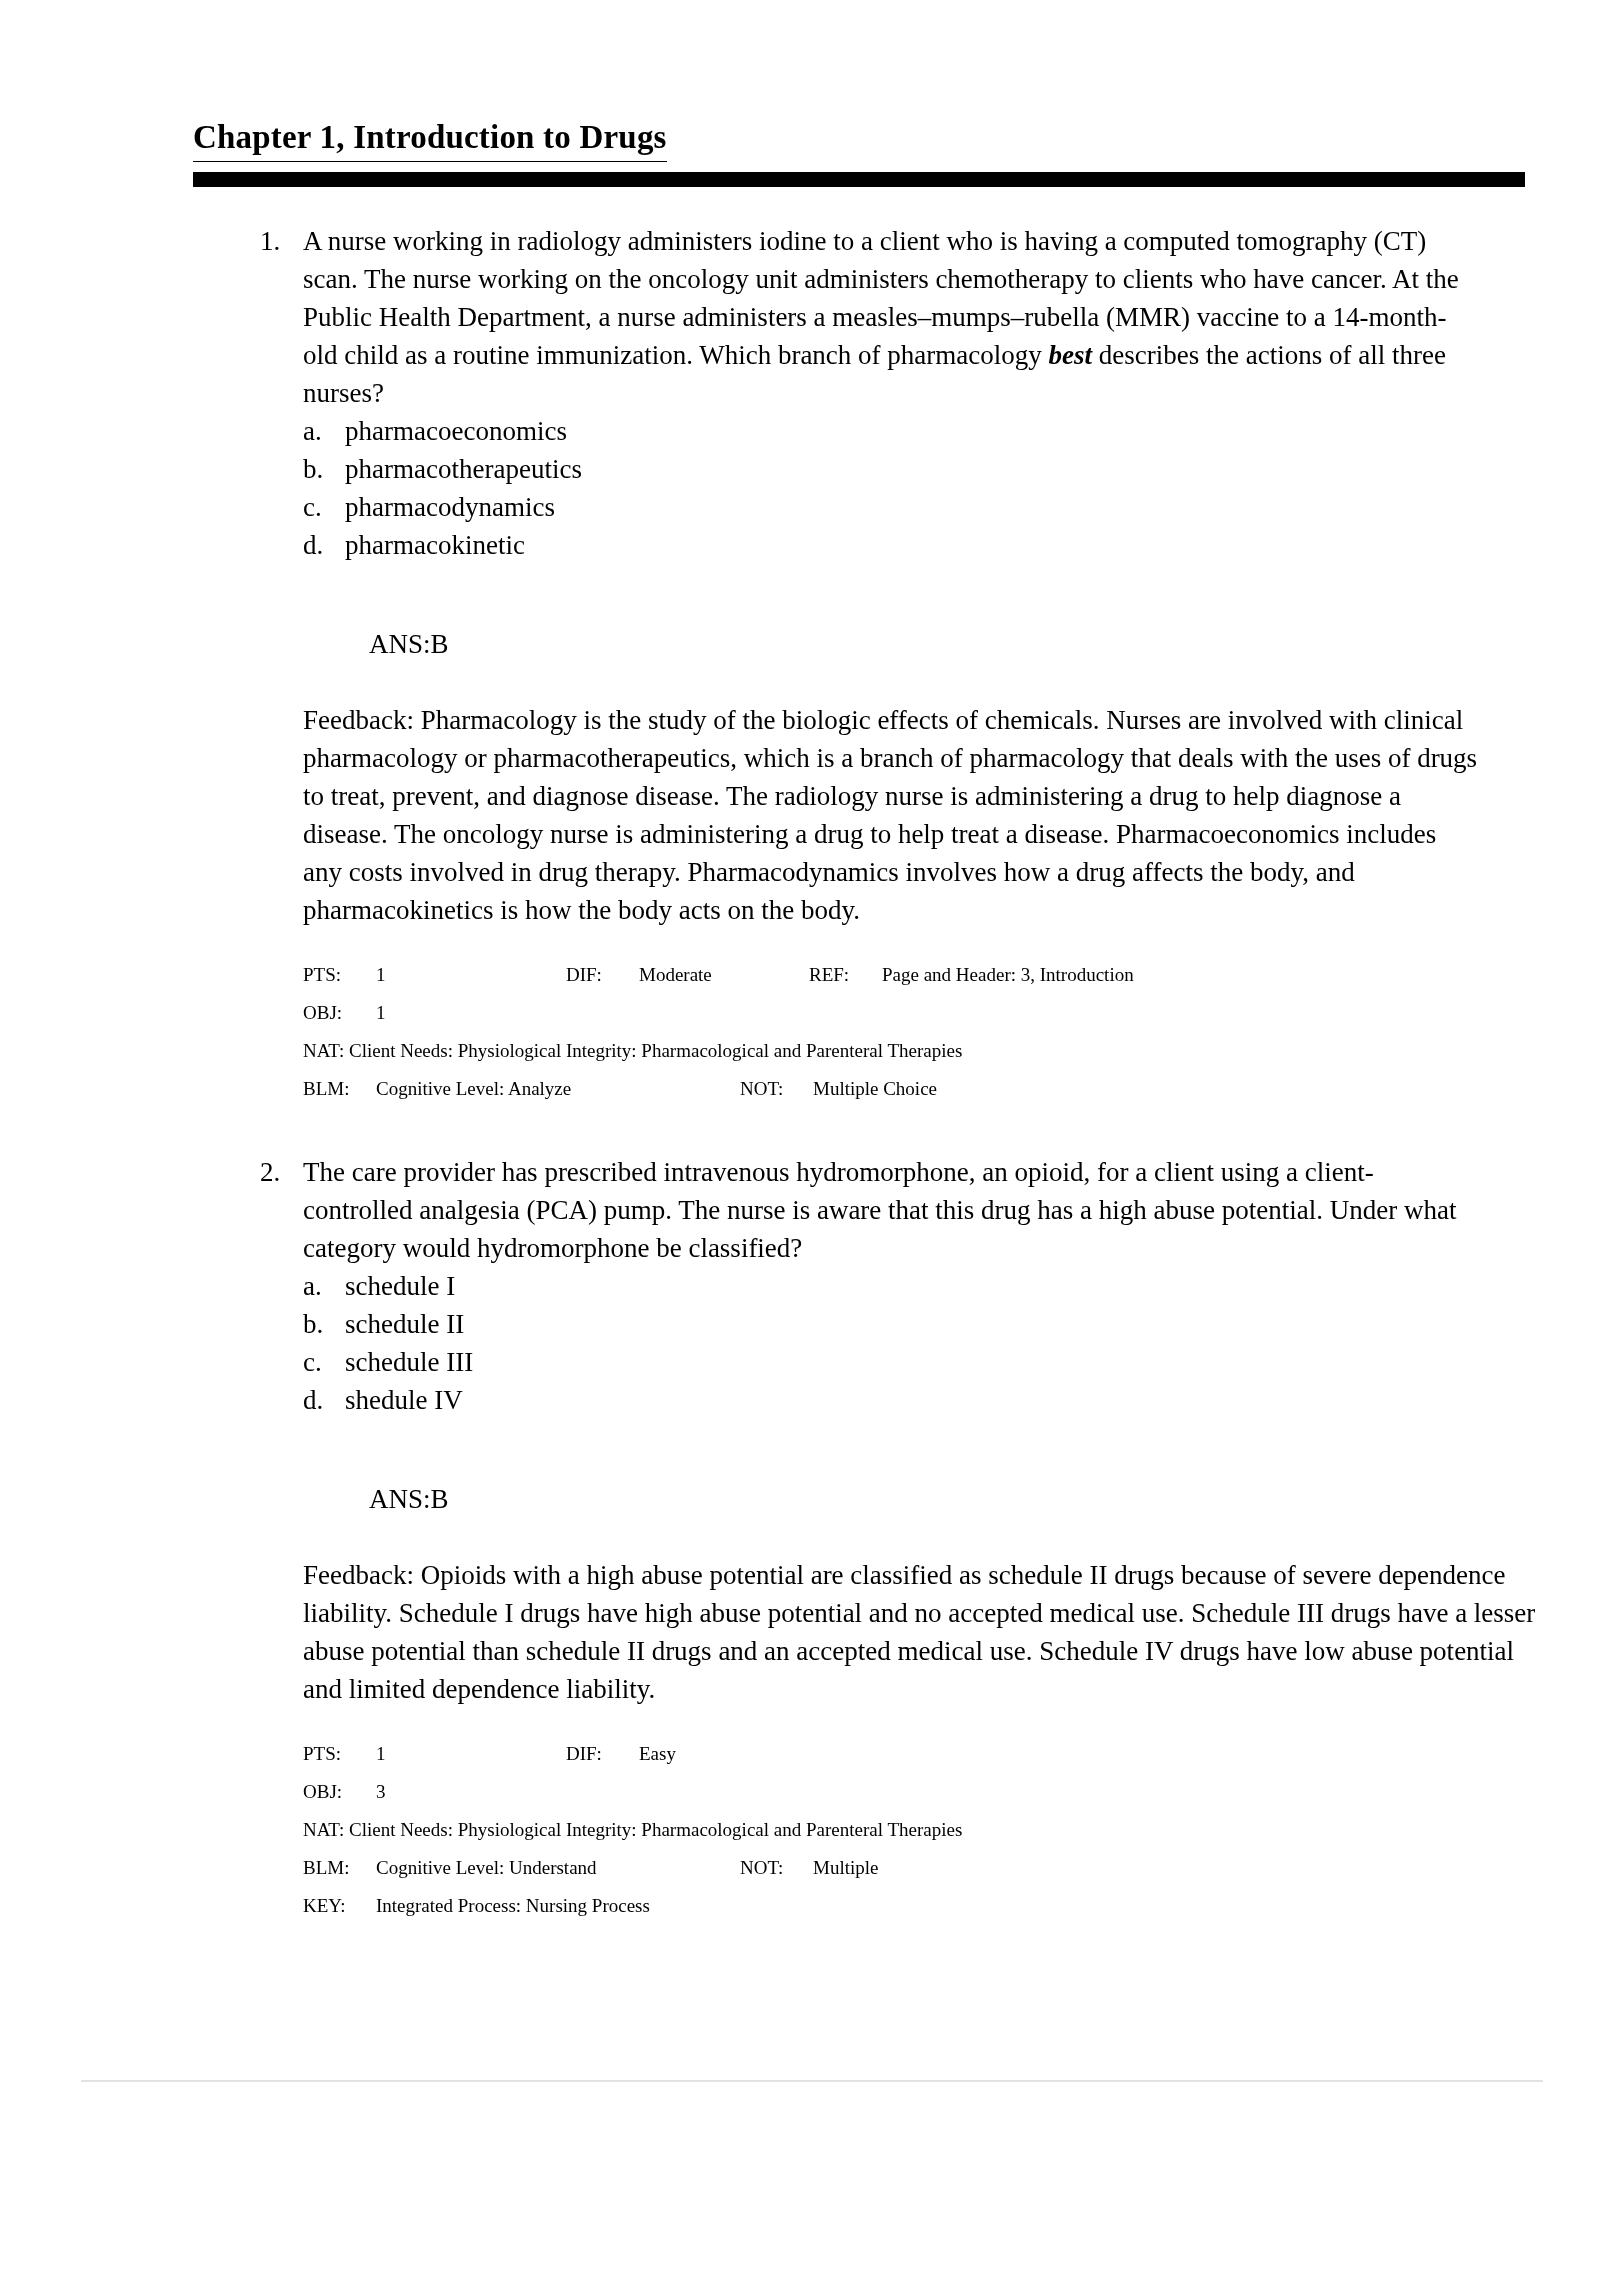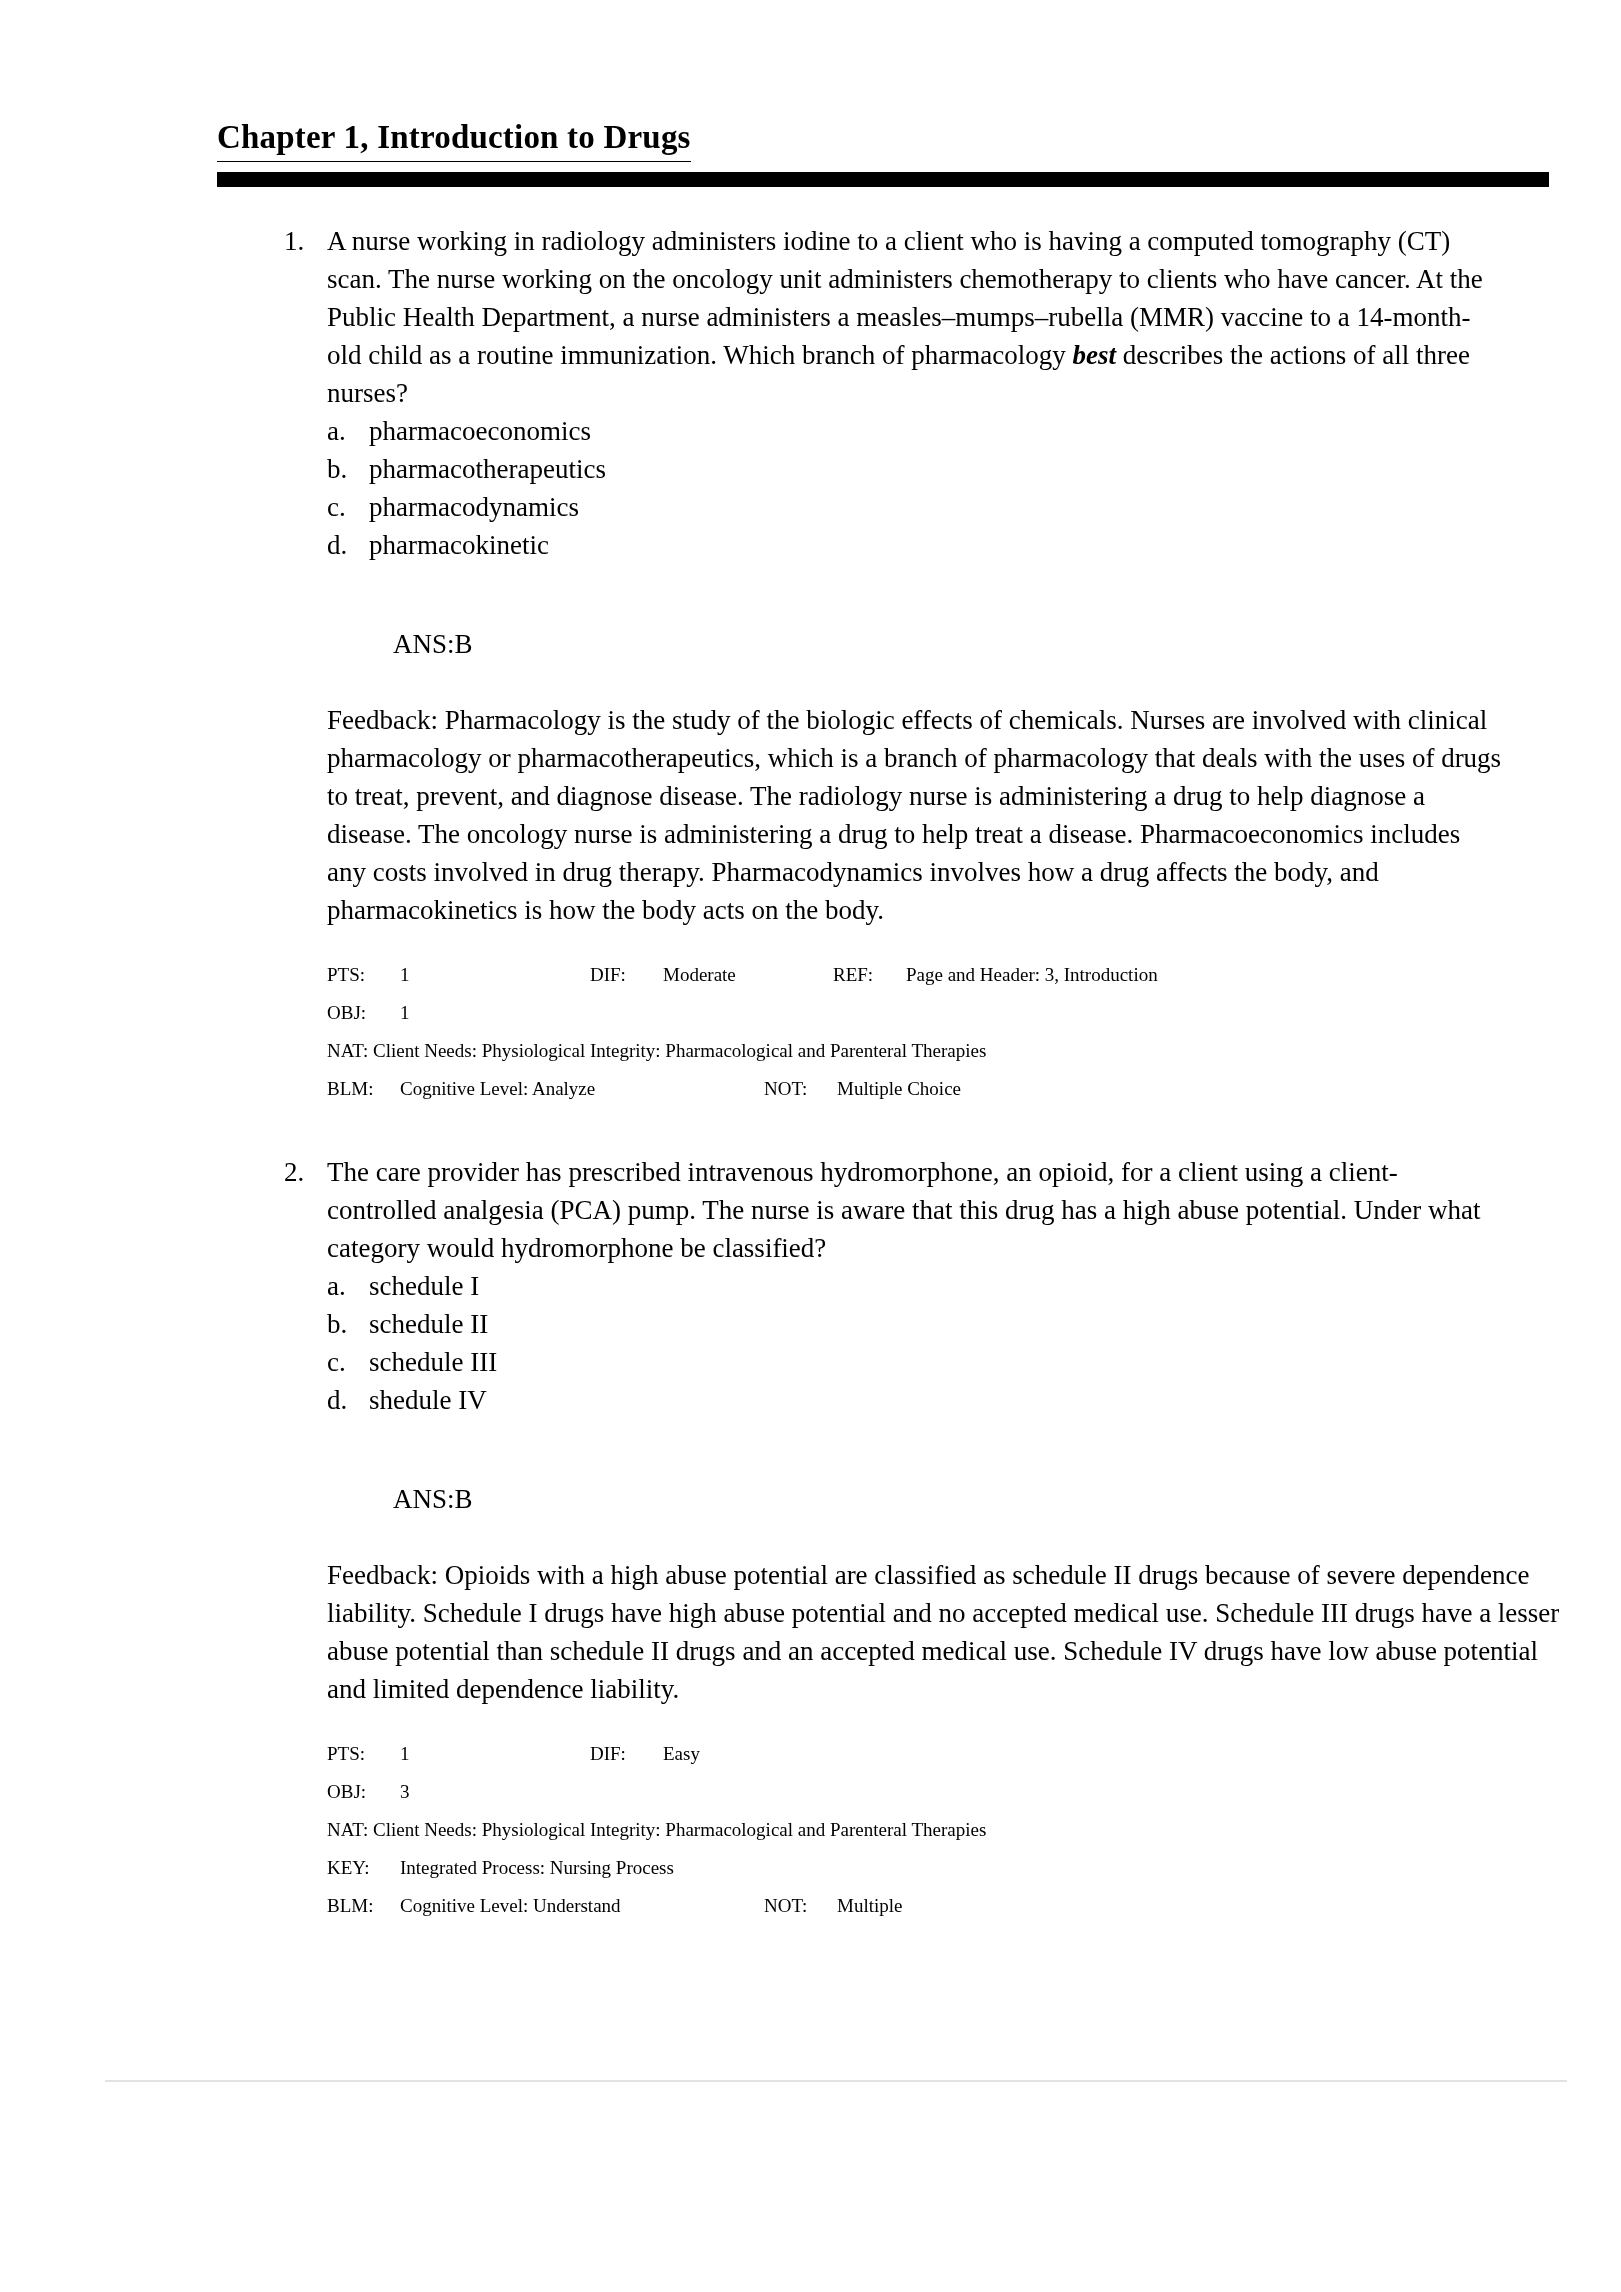--- a/index.html
+++ b/index.html
@@ -14,21 +14,20 @@
     color: #000000;
     position: relative;
     overflow: hidden;
   }
 
   .page {
     position: relative;
     width: 1410px;
     height: 2293px;
     box-sizing: border-box;
-    margin-left: 24px;
   }
 
   
   .header-block {
     position: absolute;
     left: 193px;
     top: 118px;
     width: 1334px;
   }
   .chapter-title {
@@ -247,22 +246,22 @@
         <div class="ans-line">
           <span>ANS:</span><span class="gap-1">&nbsp;&nbsp;</span><span>B</span>
         </div>
         <div class="feedback-line">Feedback: Opioids with a high abuse potential are classified as schedule II drugs because of severe dependence liability. Schedule I drugs have high abuse potential and no accepted medical use. Schedule III drugs have a lesser abuse potential than schedule II drugs and an accepted medical use. Schedule IV drugs have low abuse potential and limited dependence liability.</div>
       </div>
 
       <div class="meta-block">
         <span class="meta-line"><span class="meta-seg seg-label">PTS:</span><span class="meta-seg seg-val-sm">1</span><span class="meta-seg seg-label2">DIF:</span><span class="meta-seg">Easy</span></span>
         <span class="meta-line"><span class="meta-seg seg-label">OBJ:</span><span class="meta-seg">3</span></span>
         <span class="meta-line">NAT: Client Needs: Physiological Integrity: Pharmacological and Parenteral Therapies</span>
+        <span class="meta-line"><span class="meta-seg seg-label">BLM:</span><span class="meta-seg" style="width:364px">Cognitive Level: Understand</span><span class="meta-seg seg-label2">NOT:</span><span class="meta-seg">Multiple</span></span>
         <span class="meta-line"><span class="meta-seg seg-label">KEY:</span><span class="meta-seg">Integrated Process: Nursing Process</span></span>
-        <span class="meta-line"><span class="meta-seg seg-label">BLM:</span><span class="meta-seg" style="width:364px">Cognitive Level: Understand</span><span class="meta-seg seg-label2">NOT:</span><span class="meta-seg">Multiple</span></span>
       </div>
     </div>
 
   </div>
 
   <div class="footer-rule"></div>
 
 </div>
 
 

